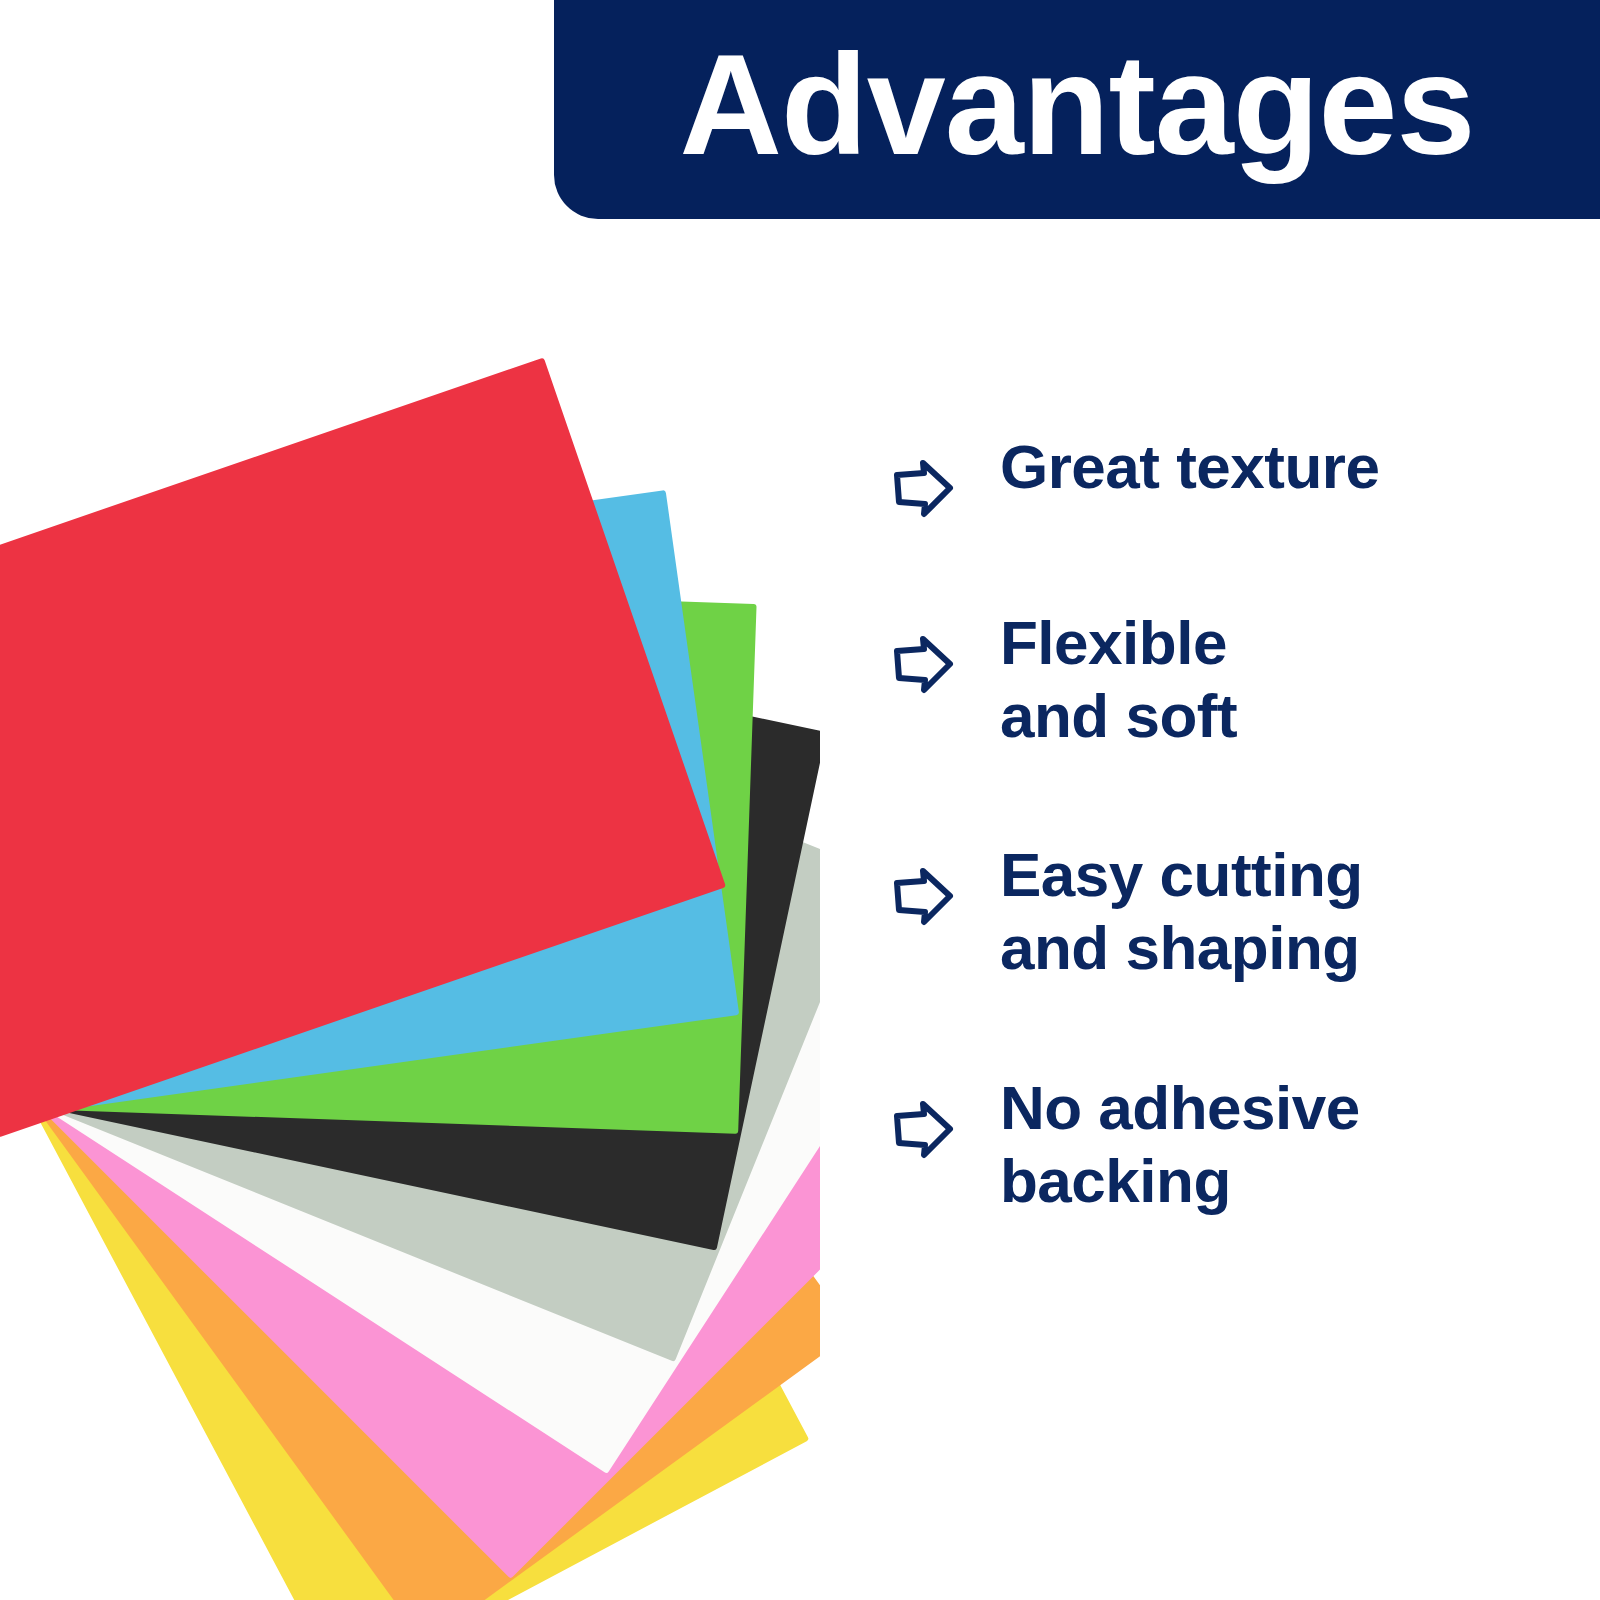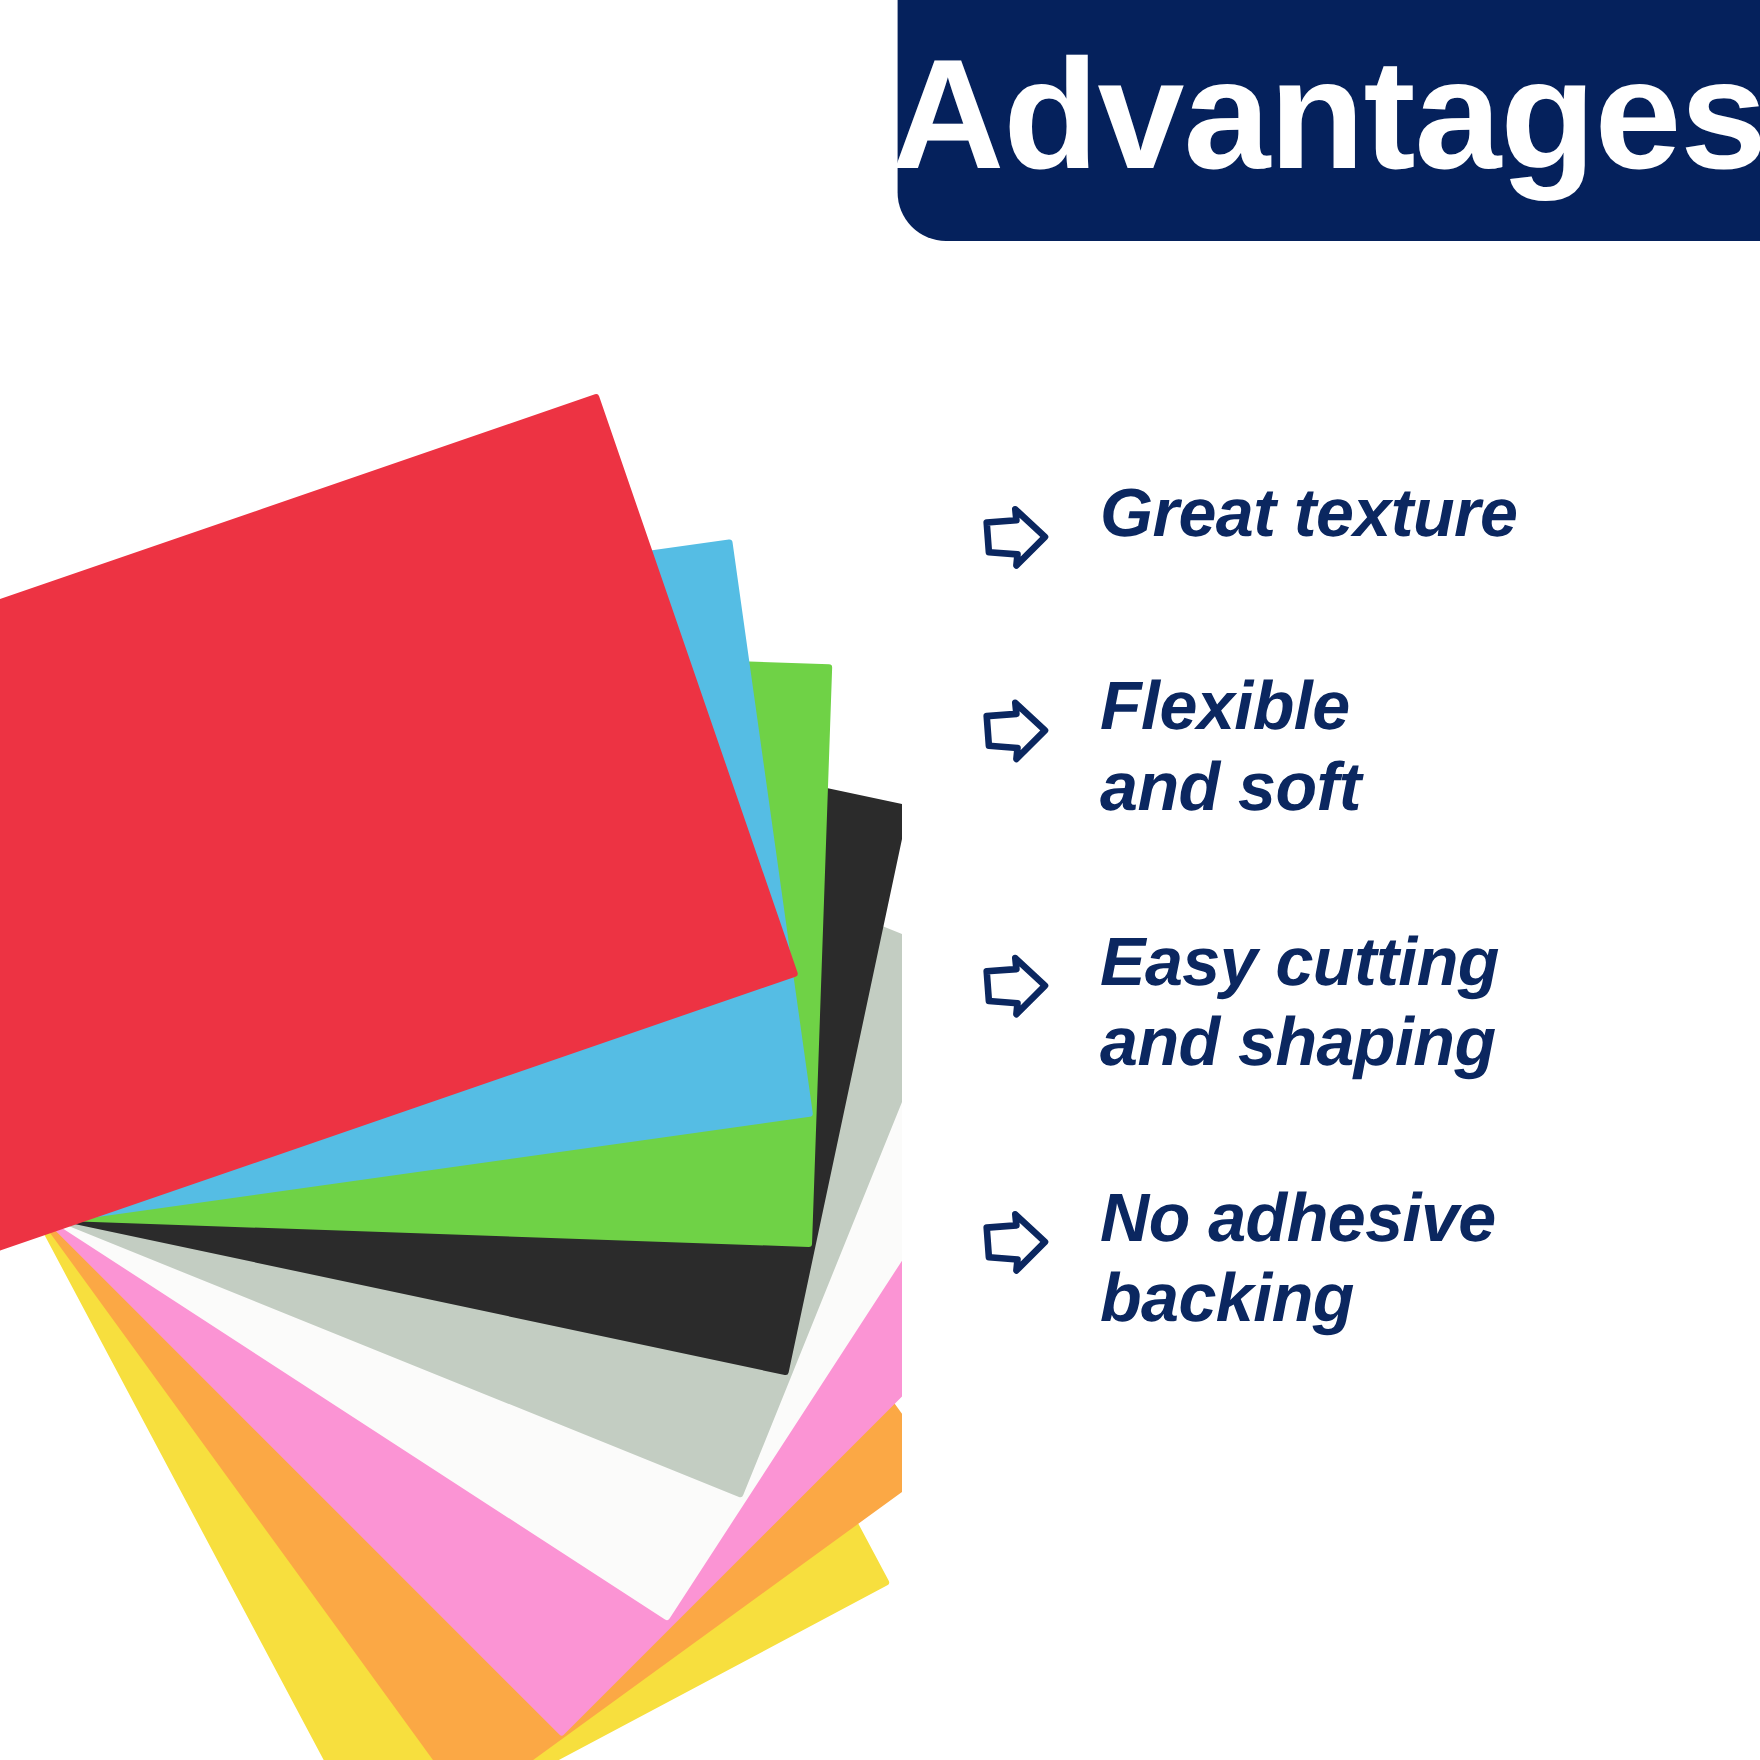--- a/index.html
+++ b/index.html
@@ -44,21 +44,21 @@
   .sheet-black   { left: -0px;  top: 580px; background: #2b2b2b; transform: rotate(12deg);  }
   .sheet-green   { left: -0px;  top: 580px; background: #6fd246; transform: rotate(2deg);   }
   .sheet-blue    { left: -0px;  top: 580px; background: #55bde4; transform: rotate(-8deg);  }
   .sheet-red     { left: -20px; top: 560px; background: #ed3343; transform: rotate(-19deg); width: 770px; height: 560px; }
 
   
   #banner {
     position: absolute;
     right: 0;
     top: 0;
-    width: 784px;
+    width: 1046px;
     height: 219px;
     background: #05215c;
     border-bottom-left-radius: 44px;
     display: flex;
     align-items: center;
     justify-content: center;
     box-sizing: border-box;
     padding: 4px 34px 14px 34px;
   }
   #banner-title {
@@ -89,21 +89,20 @@
     flex: 0 0 auto;
     width: 64px;
     height: 62px;
     margin-top: 28px;
     margin-right: 46px;
   }
   .adv-bullet svg { display: block; width: 64px; height: 62px; }
 
   .adv-text {
     font-family: "Liberation Sans", sans-serif;
-    font-style: italic;
     font-weight: bold;
     font-size: 62px;
     line-height: 1.18;
     color: #0b2760;
     letter-spacing: -0.5px;
   }
   .adv-line { display: block; white-space: nowrap; }
 </style>
 </head>
 <body>

